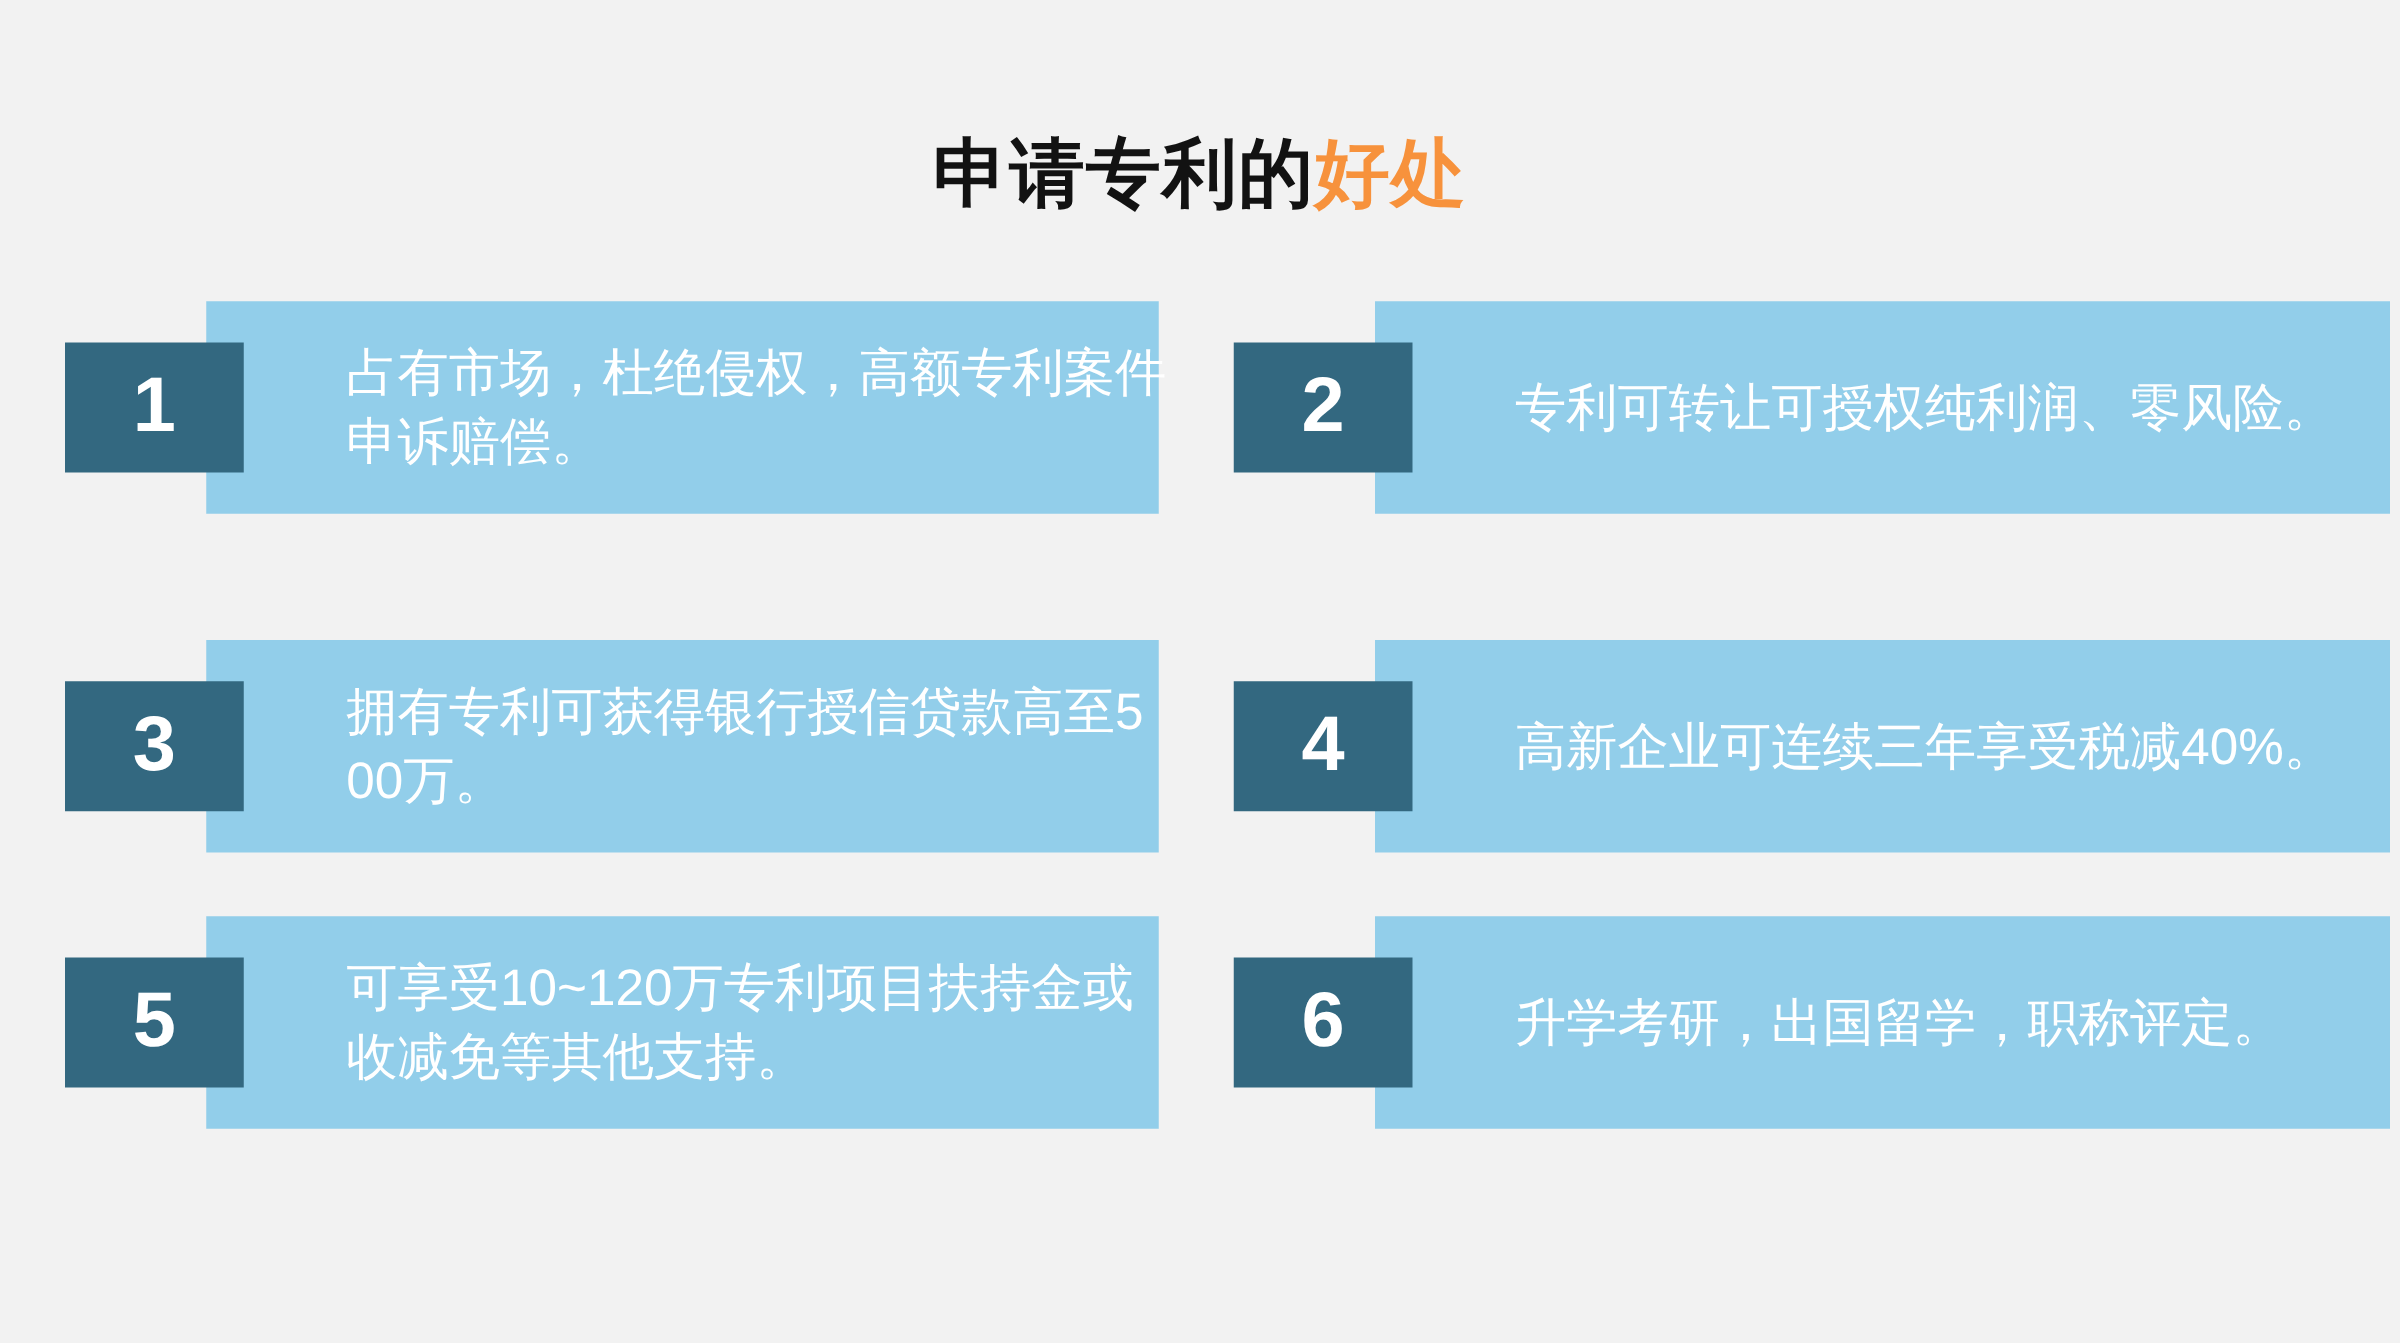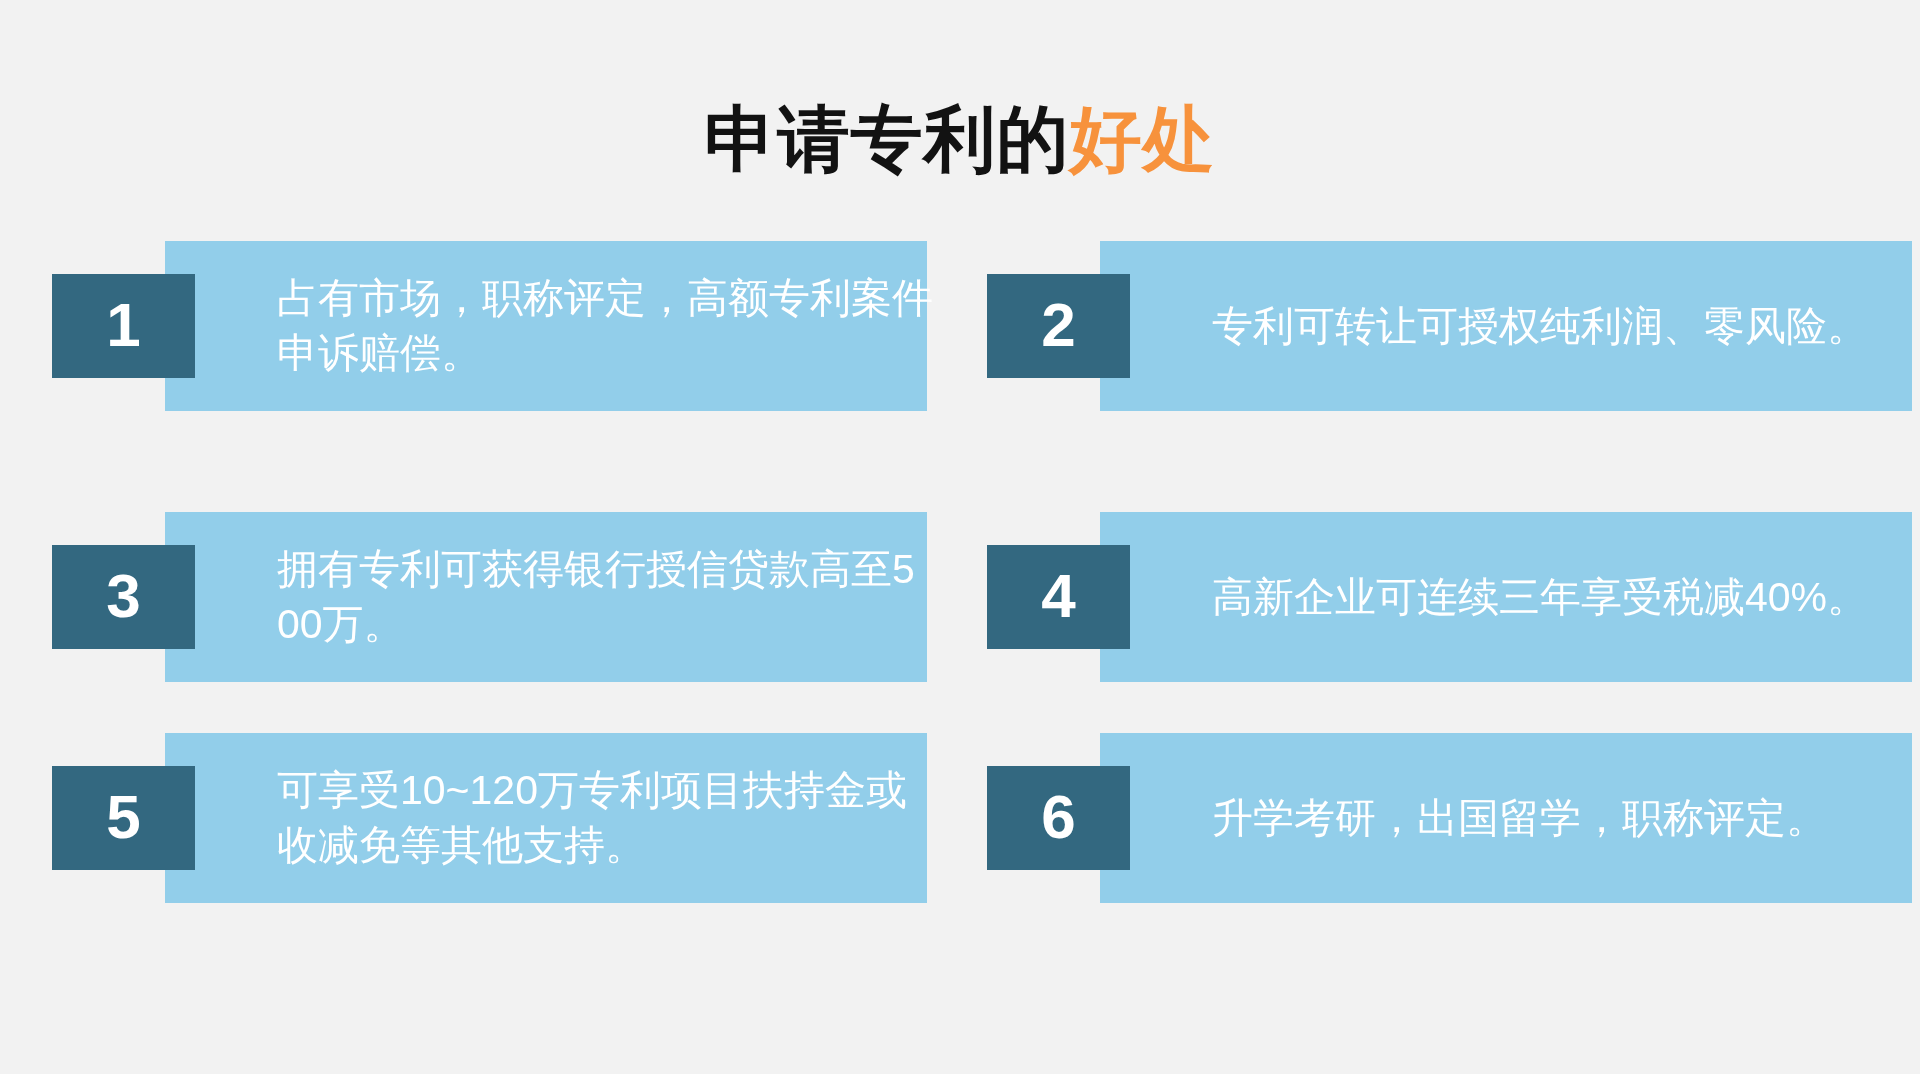--- a/index.html
+++ b/index.html
@@ -22,21 +22,21 @@
     background: #f2f2f2;
   }
 
   
   .title {
     position: absolute;
     left: 0;
     top: 96px;
     width: 1920px;
     text-align: center;
-    font-size: 72px;
+    font-size: 60px;
     line-height: 86px;
     font-weight: bold;
     letter-spacing: 1px;
     white-space: nowrap;
   }
   .title .t-black { color: #121212; }
   .title .t-accent { color: #f7923c; }
 
   
   .card {
@@ -105,21 +105,21 @@
 
 <div id="stage">
 
   <div class="title">
     <span class="t-black">申请专利的</span><span class="t-accent">好处</span>
   </div>
 
   <div class="card col-left row-1">
     <div class="panel"></div>
     <div class="body">
-      <span class="txt">占有市场，职称评定，高额专利案件申诉赔偿。</span>
+      <span class="txt">占有市场，杜绝侵权，高额专利案件申诉赔偿。</span>
     </div>
     <div class="numbox">
       <span class="num">1</span>
     </div>
   </div>
 
   <div class="card col-right row-1">
     <div class="panel"></div>
     <div class="body">
       <span class="txt">专利可转让可授权纯利润、零风险。</span>

